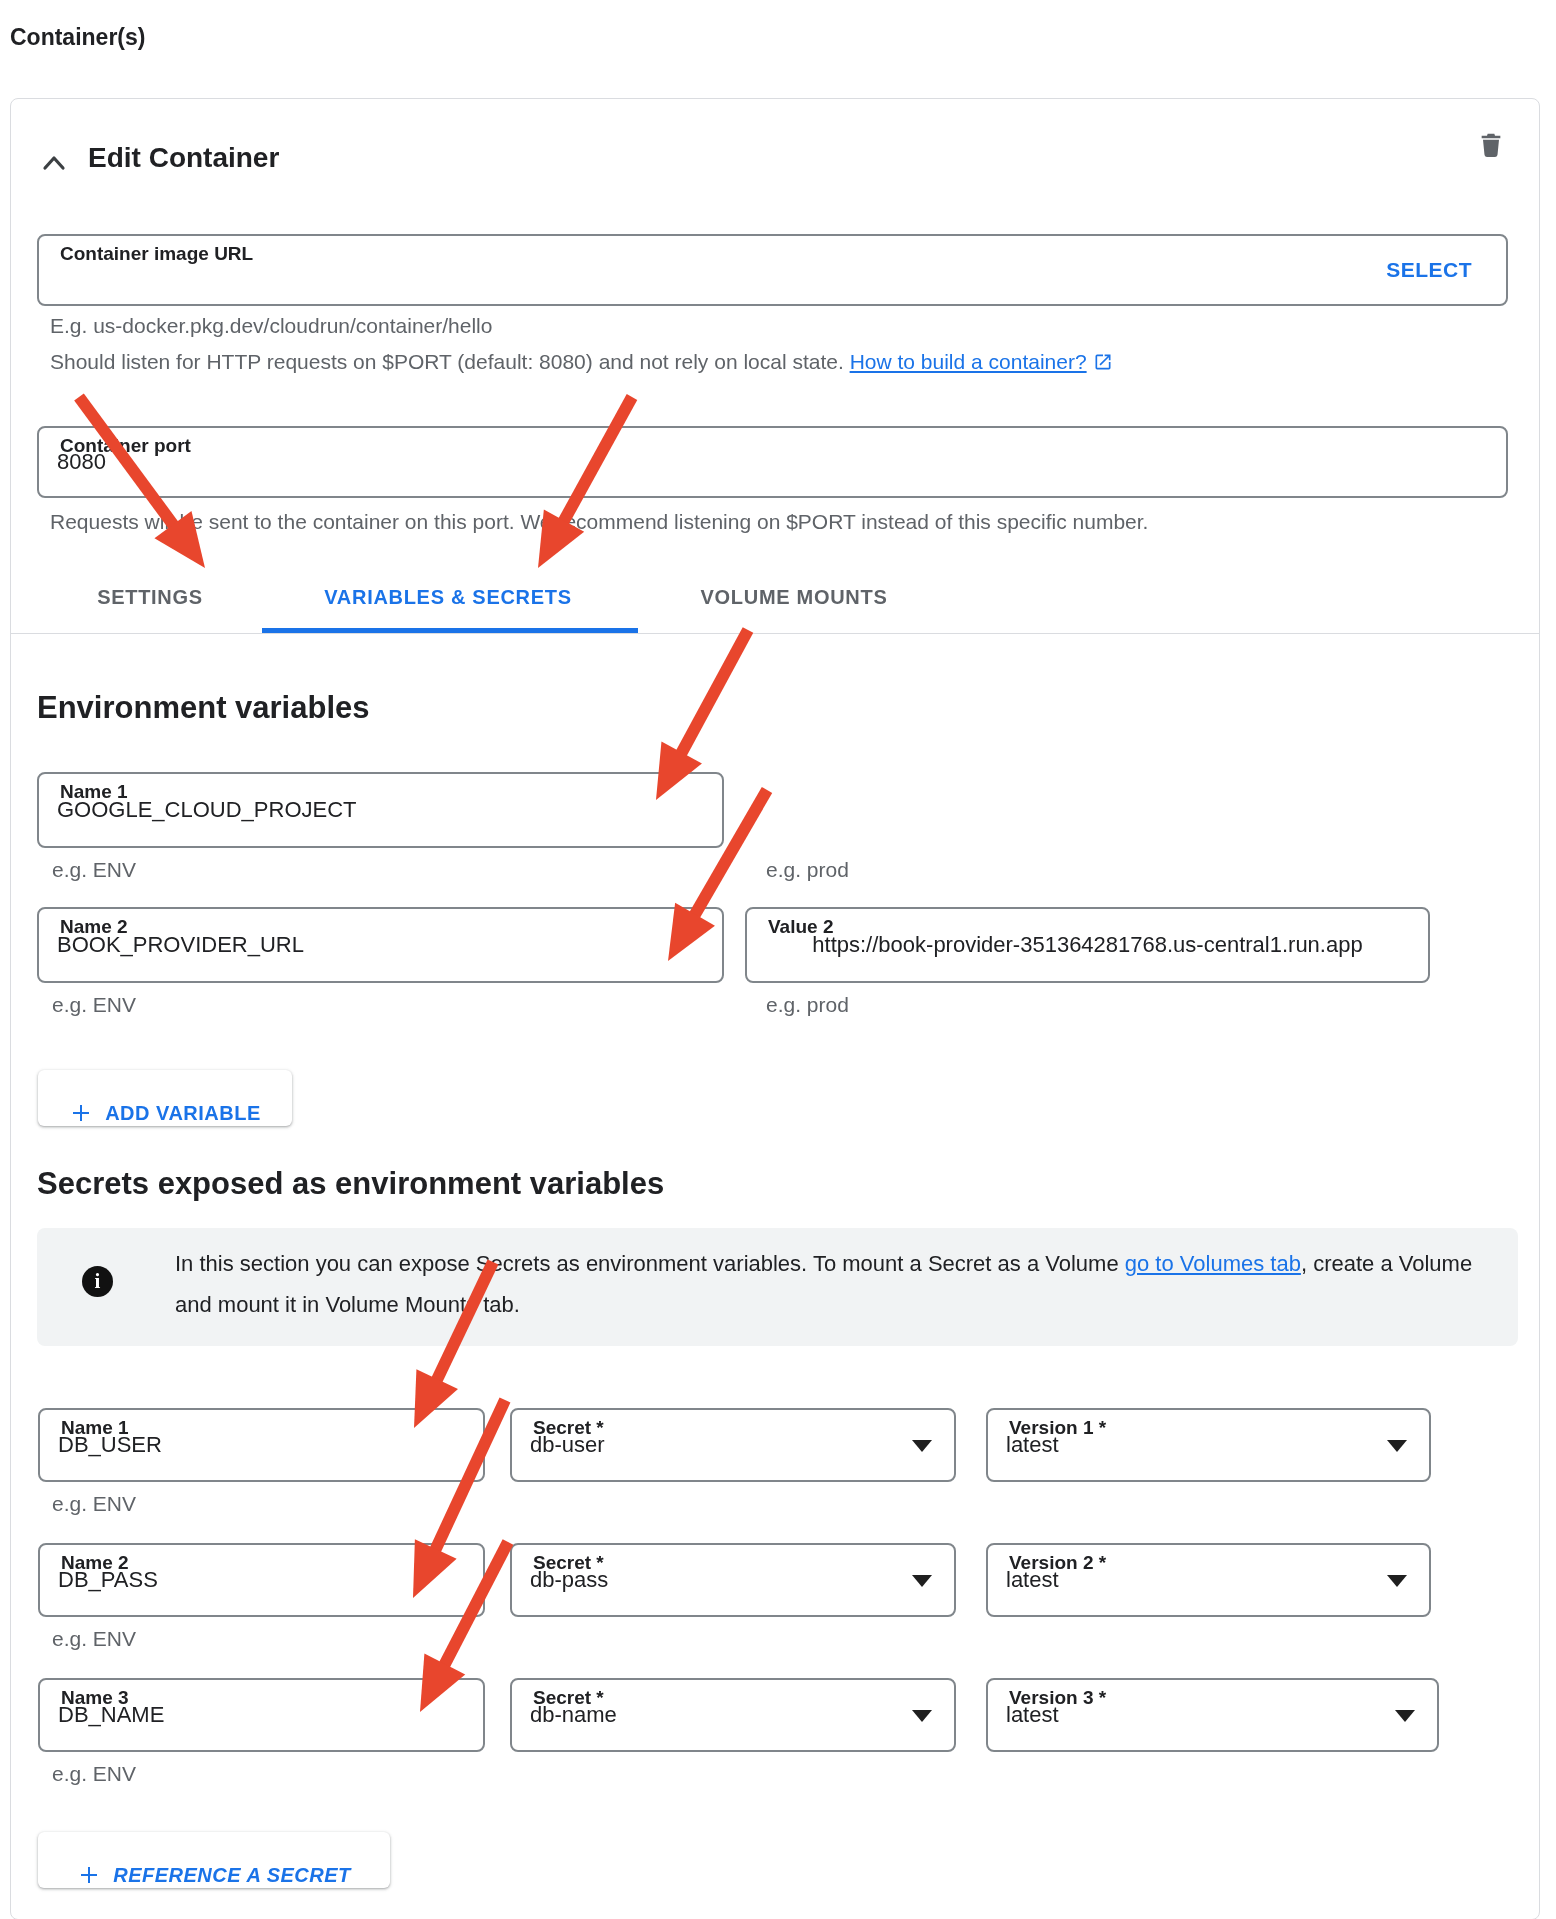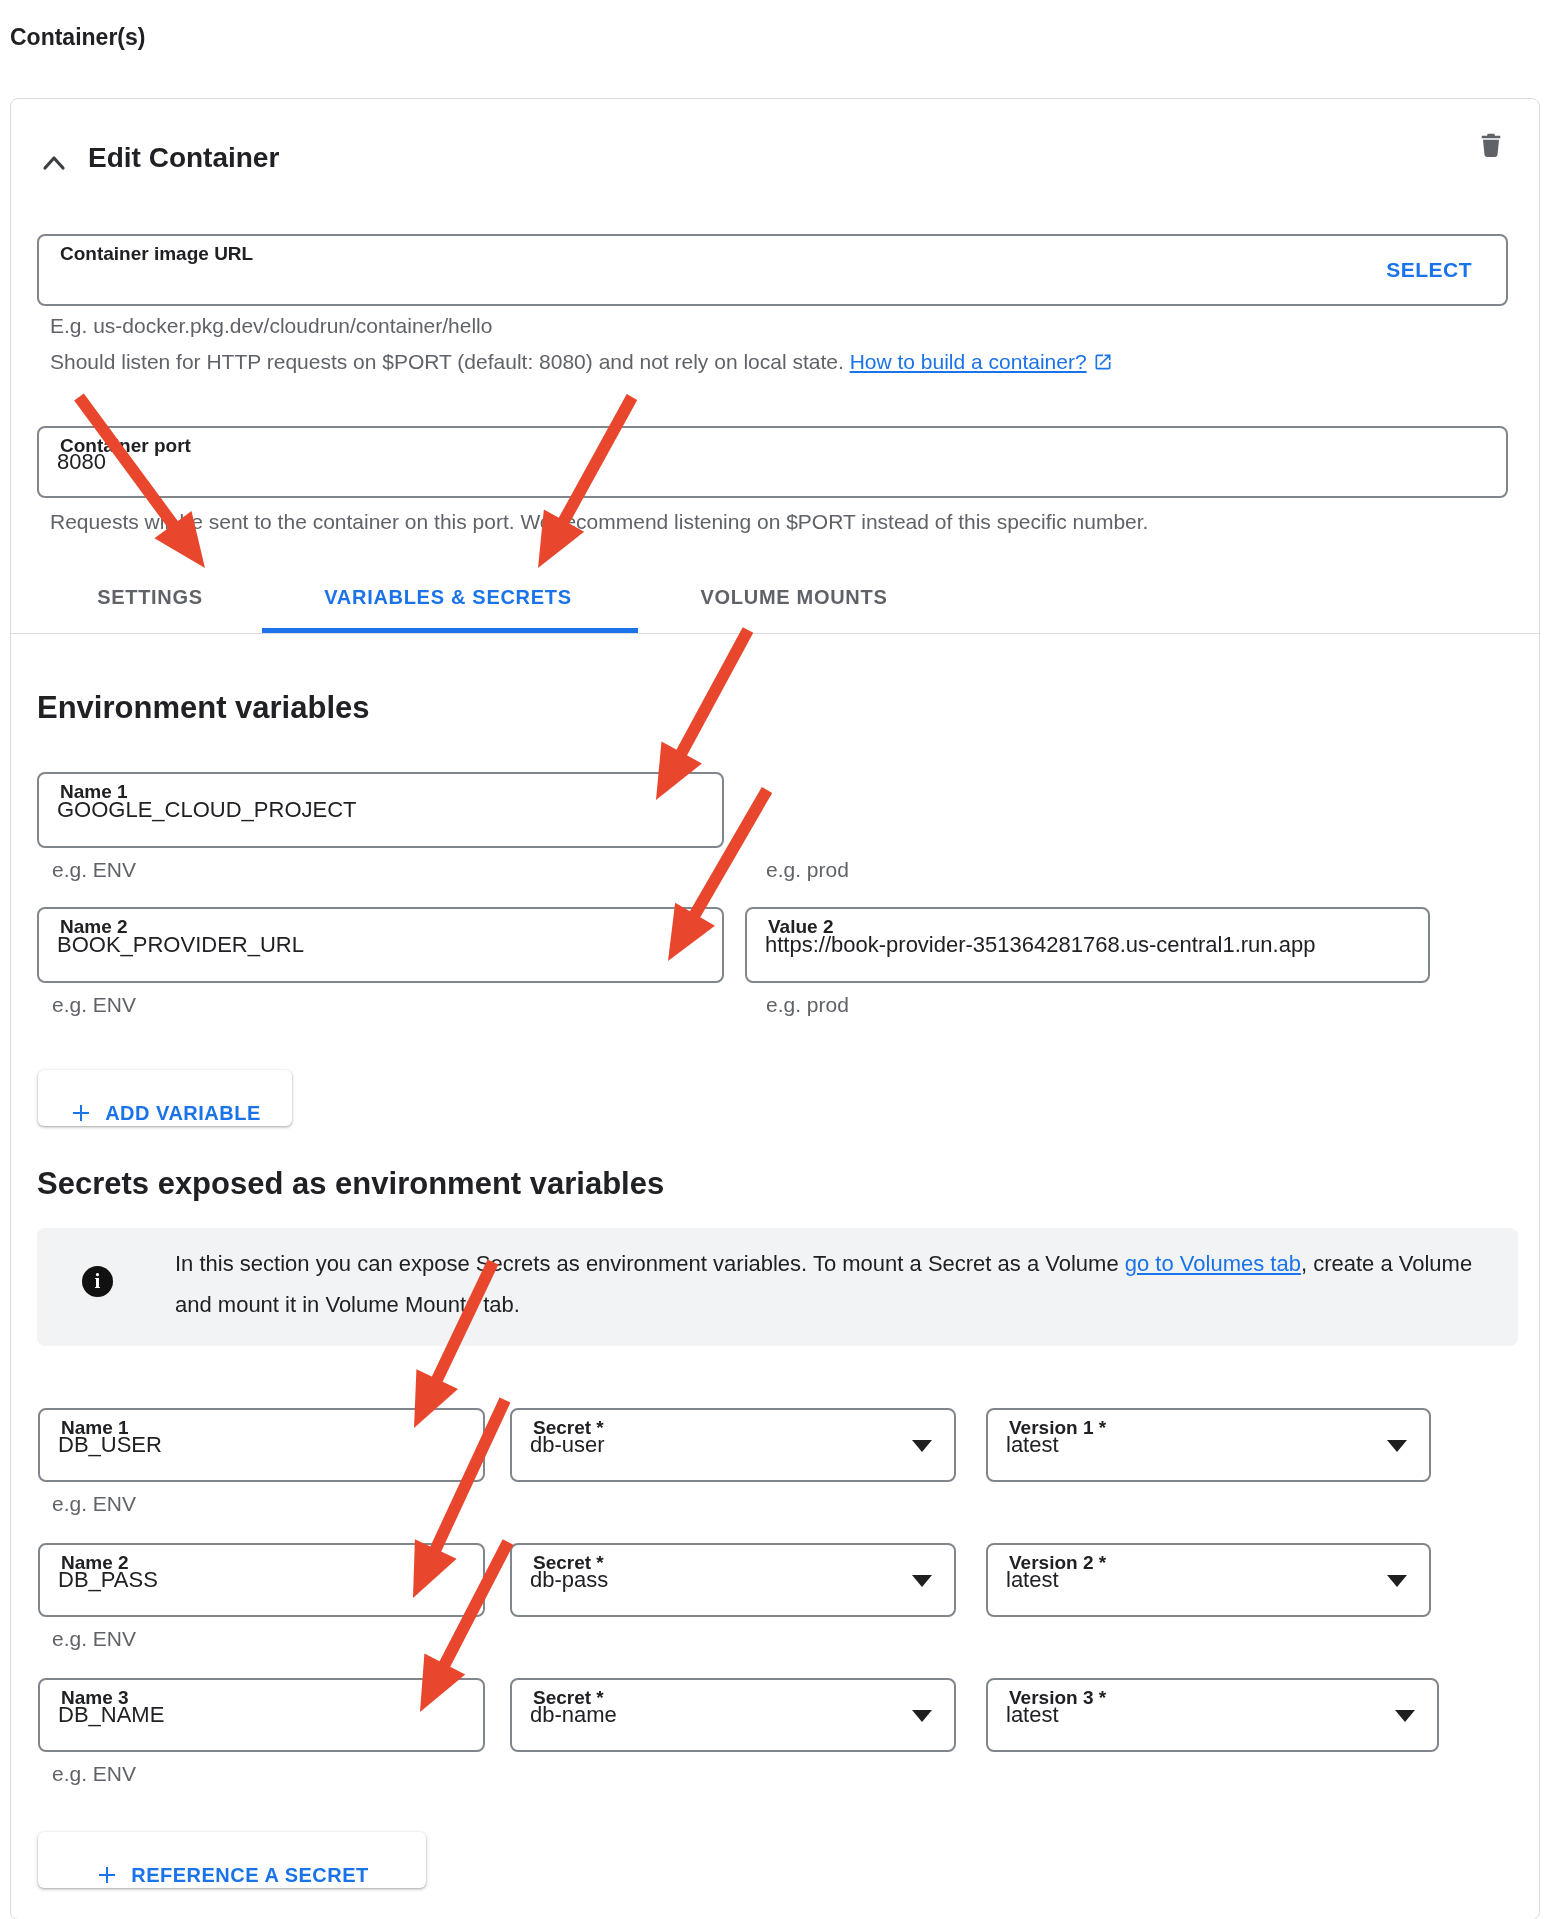--- a/index.html
+++ b/index.html
@@ -62,34 +62,34 @@
   .tab-underline { left:262px; top:628px; width:376px; height:5px; background:#1a73e8; }
   .tabs-divider { left:10px; top:633px; width:1529px; height:1px; background:#dadce0; }
 
   .h2 { position:absolute; font-size:31px; font-weight:bold; color:#202124; white-space:nowrap; }
   .env-heading { left:37px; top:690px; }
   .sec-heading { left:37px; top:1166px; }
 
   .env-name-1  { left:37px;  top:772px; width:683px; height:72px; }
   .env-value-1 { left:745px; top:772px; width:681px; height:72px; }
   .env-name-2  { left:37px;  top:907px; width:683px; height:72px; }
-  .env-value-2 { left:745px; top:907px; width:681px; height:72px; }
+  .env-value-2 { left:745px; top:907px; width:681px; height:72px;text-align:center; }
   .eh-n1 { left:52px;  top:858px; }
   .eh-v1 { left:766px; top:858px; }
   .eh-n2 { left:52px;  top:993px; }
   .eh-v2 { left:766px; top:993px; }
 
   .gbtn {
     position:absolute; display:flex; align-items:flex-end; justify-content:center; gap:12px;
     background:#fff; border:none; border-radius:6px; cursor:pointer; font-family:inherit;
     box-shadow:0 1px 2px rgba(60,64,67,.3), 0 1px 3px 1px rgba(60,64,67,.15);
     color:#1a73e8; font-size:20px; font-weight:bold; letter-spacing:.5px; white-space:nowrap;
   }
   .add-var-btn { left:38px; top:1070px; width:254px; height:56px; }
-  .ref-secret-btn { left:38px; top:1832px; width:388px; height:56px; }
+  .ref-secret-btn { left:38px; top:1832px; width:352px; height:56px;font-style:italic; }
   .plus-icon { width:24px; height:24px; }
 
   .info-box { left:37px; top:1228px; width:1481px; height:118px; background:#f1f3f4; border-radius:8px; }
   .info-icon {
     left:82px; top:1266px; width:31px; height:31px; border-radius:50%; background:#111;
     color:#fff; font-size:21px; font-weight:bold; text-align:center; line-height:31px;
     font-family:"Liberation Serif", serif;
   }
   .info-text { left:175px; top:1243px; width:1320px; font-size:22px; line-height:41px; color:#202124; }
 

